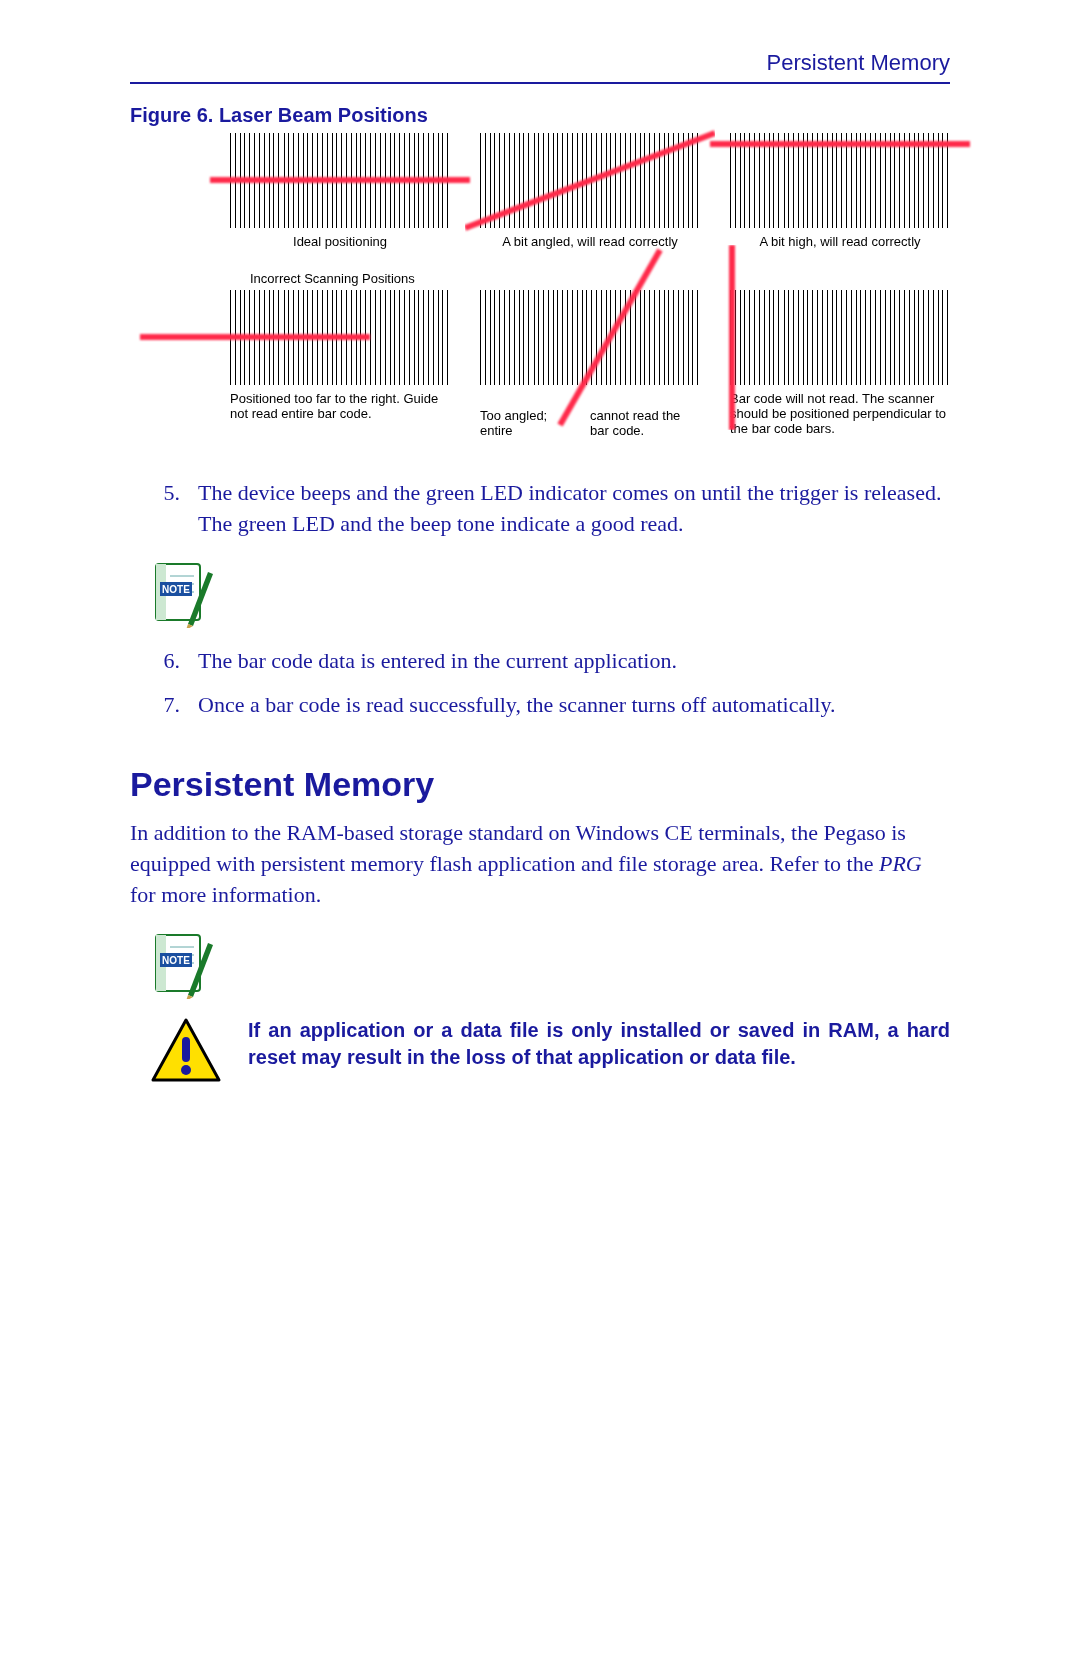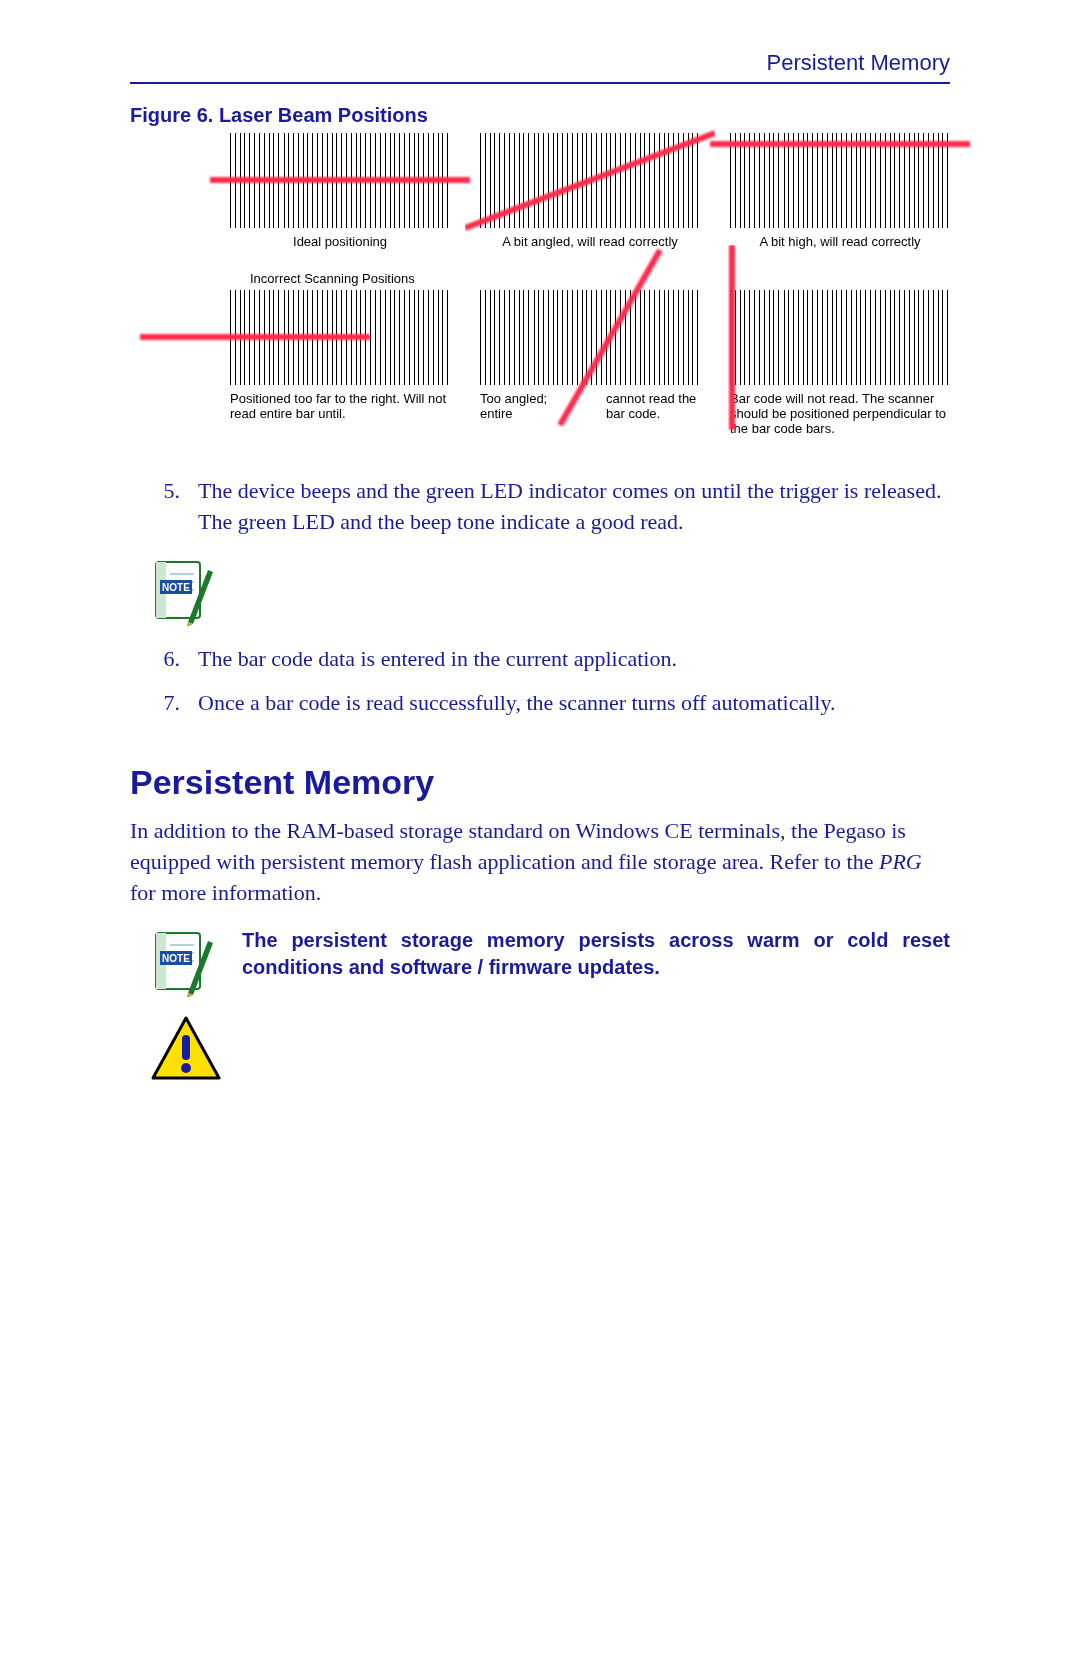--- a/index.html
+++ b/index.html
@@ -566,21 +566,21 @@
             <span style="width: 2px; background: transparent;"></span>
             <span style="width: 4px;"></span>
             <span style="width: 2px; background: transparent;"></span>
             <span style="width: 2px;"></span>
             <span style="width: 2px; background: transparent;"></span>
           </div>
         <svg class="laser" style="left:-90px;top:44px;width:230px" viewBox="0 0 230 6" preserveAspectRatio="none">
             <rect x="0" y="0" width="230" height="6" fill="#ff2a4a"></rect>
           </svg>
       </div>
-      <div class="barcode-label" style="text-align:left">Positioned too far to the right. Will not read entire bar until.</div>
+      <div class="barcode-label" style="text-align:left">Positioned too far to the right. Guide not read entire bar code.</div>
     </div>
 
     <div class="barcode-group">
       <div class="barcode-box">
         <div class="barcode-bars" id="bars-i2">
             <span style="width: 3px;"></span>
             <span style="width: 2px; background: transparent;"></span>
             <span style="width: 1px;"></span>
             <span style="width: 2px; background: transparent;"></span>
             <span style="width: 2px;"></span>
@@ -669,21 +669,21 @@
             <span style="width: 2px; background: transparent;"></span>
             <span style="width: 4px;"></span>
             <span style="width: 2px; background: transparent;"></span>
             <span style="width: 2px;"></span>
             <span style="width: 2px; background: transparent;"></span>
           </div>
         <svg style="position:absolute;left:70px;top:-45px;width:120px;height:185px" viewBox="0 0 120 185" preserveAspectRatio="none">
             <line x1="10" y1="180" x2="110" y2="5" stroke="#ff2a4a" stroke-width="6" style="filter:blur(1px)"></line>
           </svg>
       </div>
-      <div style="display:flex;gap:46px;width:220px;margin-top:6px">
+      <div style="display:flex;gap:30px;width:220px;margin-top:23px">
         <div class="barcode-label" style="text-align:left;margin-top:0;width:80px">Too angled; entire</div>
         <div class="barcode-label" style="text-align:left;margin-top:0;flex:1">cannot read the bar code.</div>
       </div>
     </div>
 
     <div class="barcode-group">
       <div class="barcode-box">
         <div class="barcode-bars" id="bars-i3">
             <span style="width: 3px;"></span>
             <span style="width: 2px; background: transparent;"></span>
@@ -827,26 +827,26 @@
       <rect x="6" y="6" width="10" height="56" fill="#cde8d2"></rect>
       <line x1="20" y1="18" x2="44" y2="18" stroke="#6aa" stroke-width="1"></line>
       <line x1="20" y1="26" x2="44" y2="26" stroke="#6aa" stroke-width="1"></line>
       <line x1="20" y1="34" x2="44" y2="34" stroke="#6aa" stroke-width="1"></line>
       <rect x="10" y="24" width="32" height="14" fill="#1a4fa0"></rect>
       <text x="26" y="35" font-family="Arial" font-size="10" fill="#fff" text-anchor="middle" font-weight="bold">NOTE</text>
       <polygon points="38,66 58,14 63,16 43,68" fill="#1a7a2a"></polygon>
       <polygon points="38,66 43,68 36,72" fill="#c8a24a"></polygon>
     </svg>
     <div class="note-text">
-      <p>The persistent storage memory persists across warm or cold reset conditions and software / firmware updates.</p>
     </div>
   </div>
 
   <div class="note-row">
     <svg width="72" height="68" viewBox="0 0 72 68">
       <polygon points="36,3 69,63 3,63" fill="#ffe000" stroke="#000" stroke-width="3" stroke-linejoin="round"></polygon>
       <rect x="32" y="20" width="8" height="25" rx="4" fill="#1a1a9e"></rect>
       <circle cx="36" cy="53" r="5" fill="#1a1a9e"></circle>
     </svg>
+    <div class="note-text">If an application or a data file is only installed or saved in RAM, a hard reset may result in the loss of that application or data file.</div>
   </div>
 
 
 </div>
 
 </body></html>

